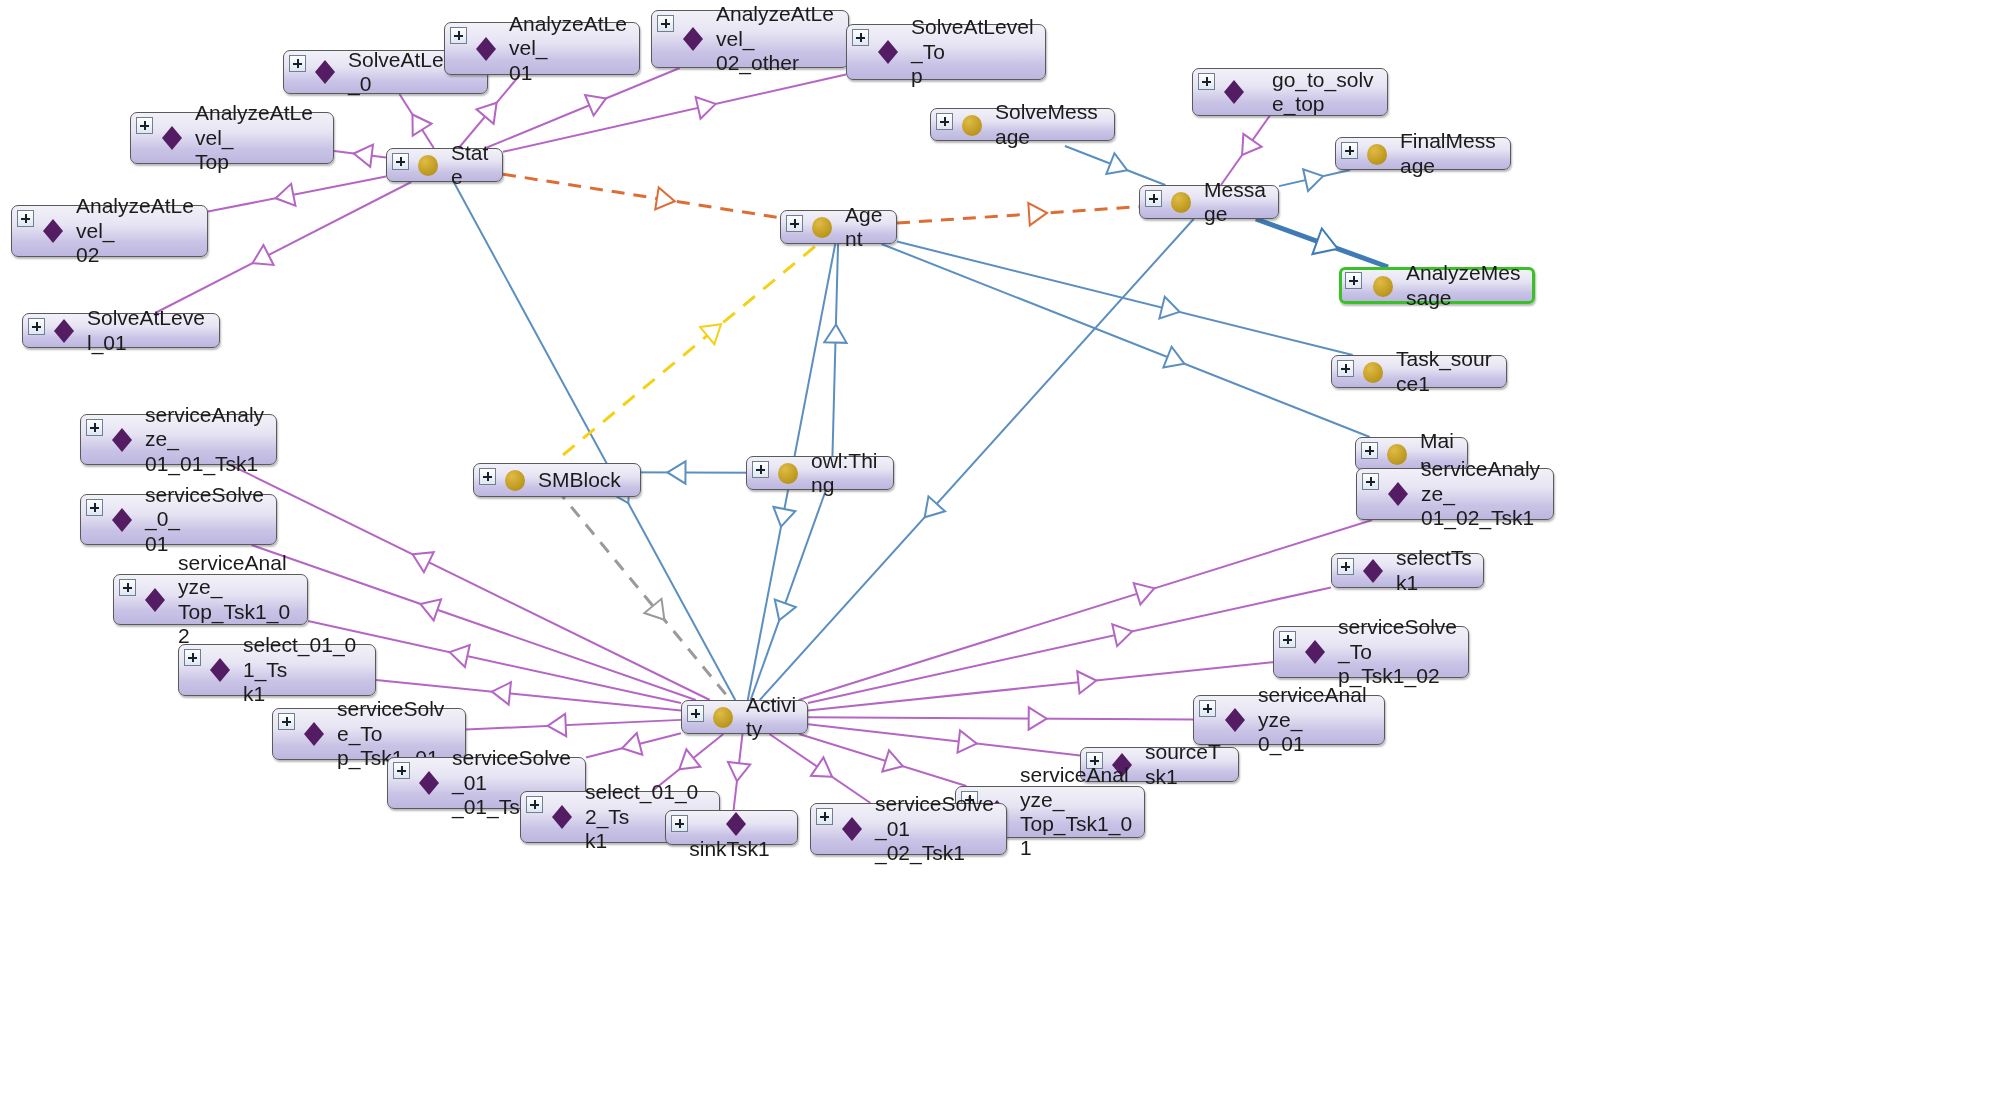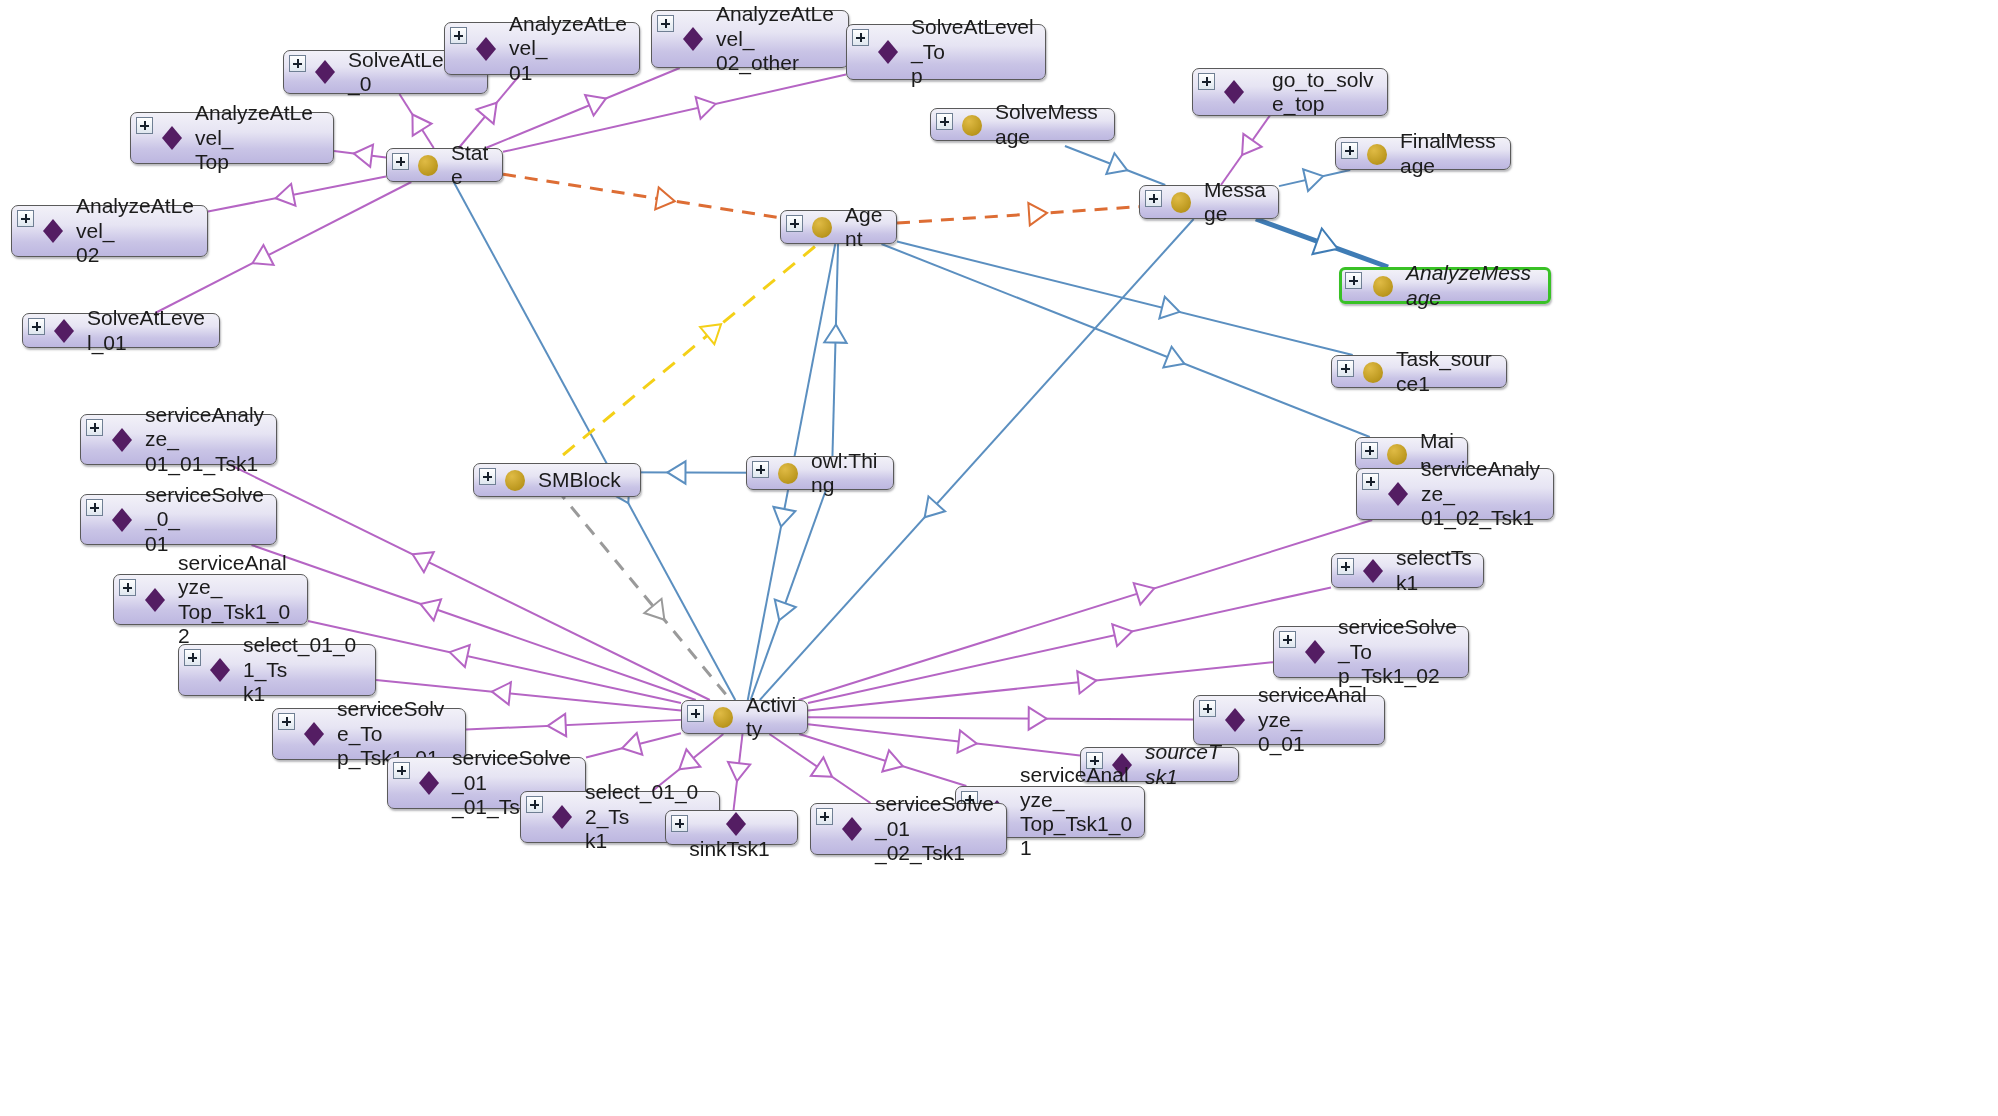--- a/index.html
+++ b/index.html
@@ -294,21 +294,21 @@
         <span class="plus"></span>
         <span class="sym sym-prop"></span>
         <span class="label">AnalyzeAtLevel_
 02</span>
       </div>
       <div class="node" style="left: 780px; top: 210px; width: 117px; height: 34px;">
         <span class="plus"></span>
         <span class="sym sym-class"></span>
         <span class="label">Agent</span>
       </div>
-      <div class="node selected" style="left: 1339px; top: 267px; width: 212px; height: 37px; font-style: italic;">
+      <div class="node selected" style="left: 1339px; top: 267px; width: 196px; height: 37px;">
         <span class="plus"></span>
         <span class="sym sym-class"></span>
         <span class="label">AnalyzeMessage</span>
       </div>
       <div class="node" style="left: 22px; top: 313px; width: 198px; height: 35px;">
         <span class="plus"></span>
         <span class="sym sym-prop"></span>
         <span class="label">SolveAtLevel_01</span>
       </div>
       <div class="node" style="left: 1331px; top: 355px; width: 176px; height: 33px;">
@@ -382,21 +382,21 @@
         <span class="plus"></span>
         <span class="sym sym-class"></span>
         <span class="label">Activity</span>
       </div>
       <div class="node" style="left: 272px; top: 708px; width: 194px; height: 52px;">
         <span class="plus"></span>
         <span class="sym sym-prop"></span>
         <span class="label">serviceSolve_To
 p_Tsk1_01</span>
       </div>
-      <div class="node" style="left: 1080px; top: 747px; width: 159px; height: 35px; font-style: italic;">
+      <div class="node" style="left: 1080px; top: 747px; width: 159px; height: 35px;">
         <span class="plus"></span>
         <span class="sym sym-prop"></span>
         <span class="label">sourceTsk1</span>
       </div>
       <div class="node" style="left: 387px; top: 757px; width: 199px; height: 52px;">
         <span class="plus"></span>
         <span class="sym sym-prop"></span>
         <span class="label">serviceSolve_01
 _01_Tsk1</span>
       </div>

